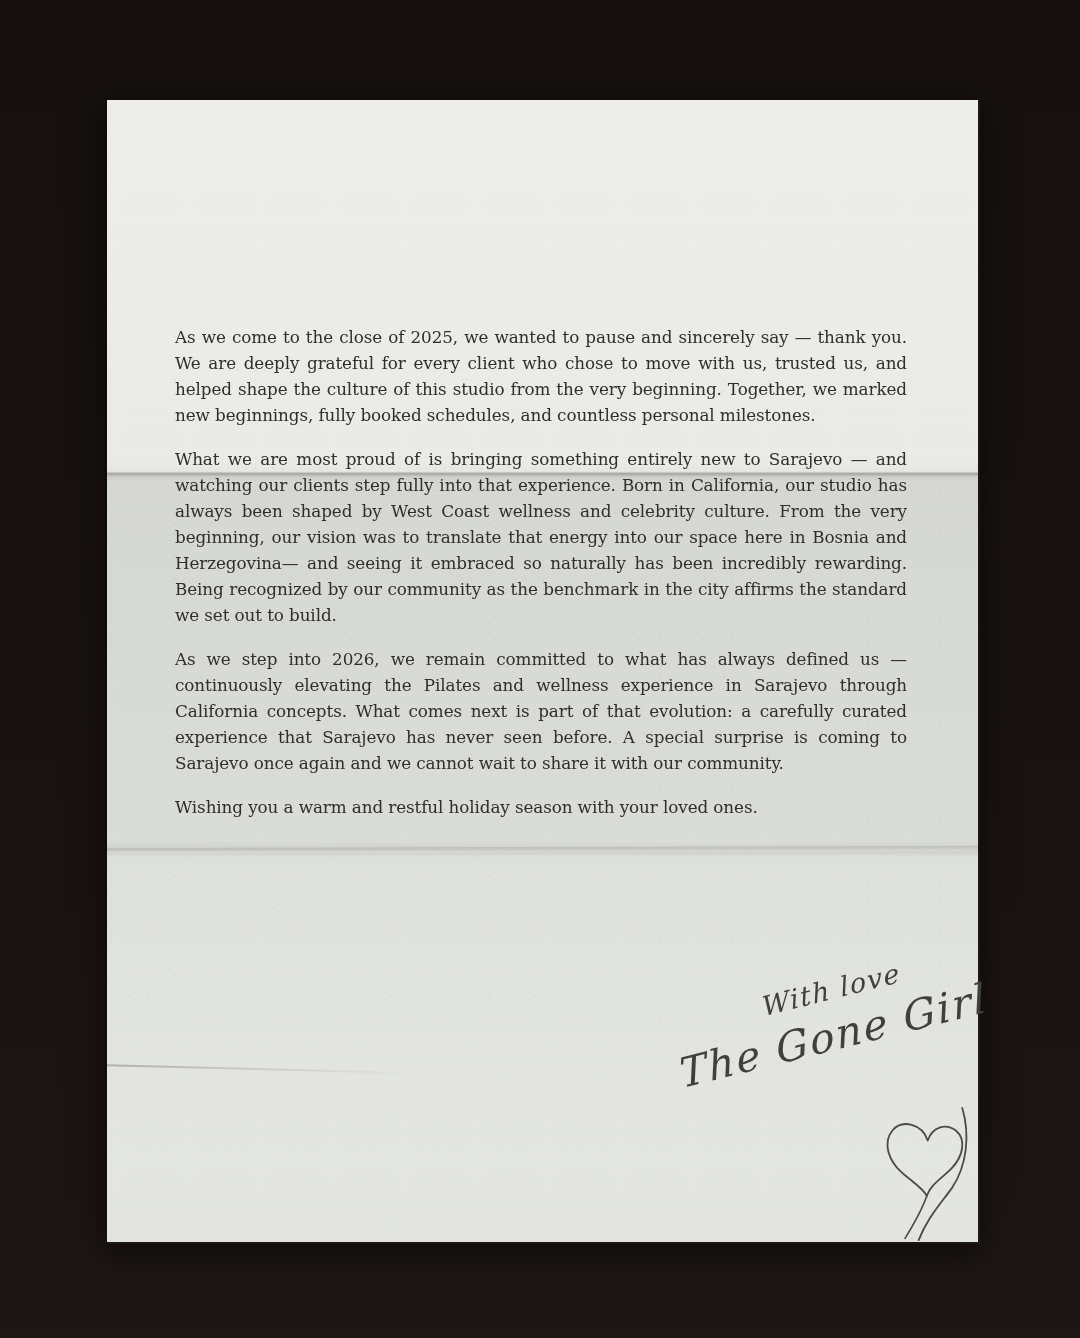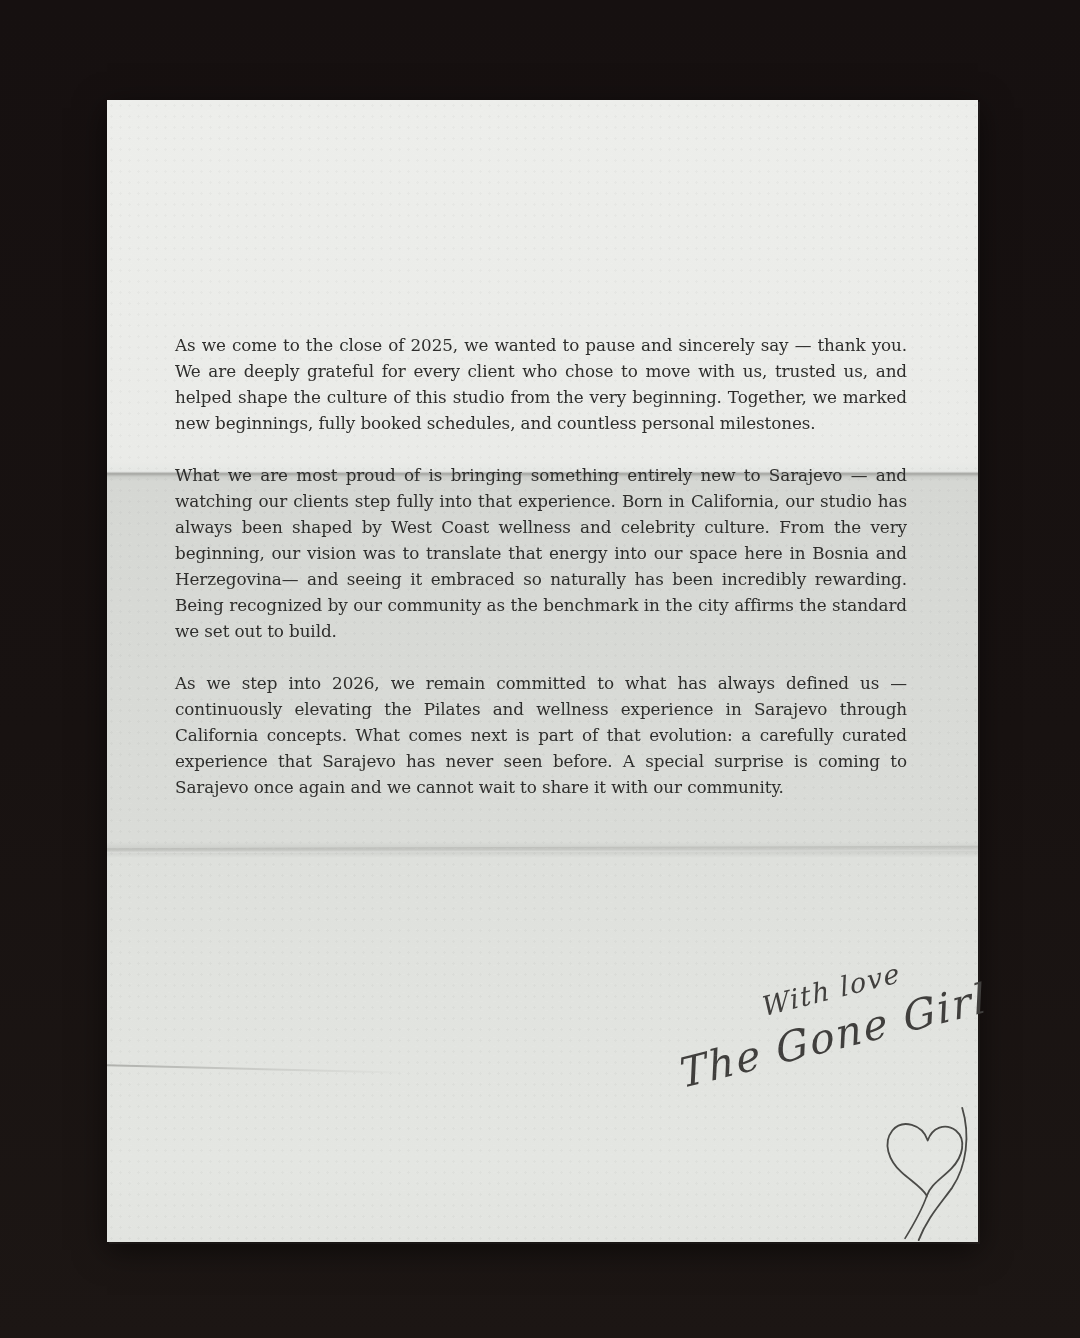--- a/index.html
+++ b/index.html
@@ -71,21 +71,21 @@
   .letter-body {
     position: absolute;
     left: 68px; top: 206px;
     width: 732px;
     color: #2e2e2c;
     font-size: 16.8px;
     line-height: 26px;
     letter-spacing: -0.1px;
   }
   .letter-body p {
-    margin-top: 26px;
+    margin-top: 18px;
     text-align: justify;
   }
   .letter-body .greeting {
     margin-top: 0;
     text-align: left;
   }
   .letter-body p.closing { text-align: left; }
 
   
   .signature {
@@ -122,20 +122,21 @@
 <div class="paper">
 
   <div class="fold-line fold-1"></div>
   <div class="fold-line fold-2"></div>
   <div class="wrinkle"></div>
 
   <div class="letter-body">
     <p>As we come to the close of 2025, we wanted to pause and sincerely say — thank you. We are deeply grateful for every client who chose to move with us, trusted us, and helped shape the culture of this studio from the very beginning. Together, we marked new beginnings, fully booked schedules, and countless personal milestones.</p>
     <p>What we are most proud of is bringing something entirely new to Sarajevo — and watching our clients step fully into that experience. Born in California, our studio has always been shaped by West Coast wellness and celebrity culture. From the very beginning, our vision was to translate that energy into our space here in Bosnia and Herzegovina— and seeing it embraced so naturally has been incredibly rewarding. Being recognized by our community as the benchmark in the city affirms the standard we set out to build.</p>
     <p>As we step into 2026, we remain committed to what has always defined us — continuously elevating the Pilates and wellness experience in Sarajevo through California concepts. What comes next is part of that evolution: a carefully curated experience that Sarajevo has never seen before. A special surprise is coming to Sarajevo once again and we cannot wait to share it with our community.</p>
+    <p class="closing">Wishing you a warm and restful holiday season with your loved ones.</p>
   </div>
 
   <div class="signature">
     <div class="sig-line1">With love</div>
     <div class="sig-line2">The Gone Girl</div>
   </div>
 
   <svg class="heart-doodle" viewBox="0 0 110 150" fill="none" xmlns="http://www.w3.org/2000/svg">
     <path d="M58 38 C 52 20, 30 14, 19 27 C 8 41, 15 60, 29 73 C 40 83, 52 90, 57 99 C 61 87, 72 81, 84 69 C 97 56, 101 37, 89 27 C 77 18, 63 24, 58 38" stroke="#4a4a47" stroke-width="2" stroke-linecap="round"></path>
     <path d="M96 2 C 105 32, 101 66, 85 90 C 72 108, 57 124, 48 148" stroke="#4a4a47" stroke-width="2" stroke-linecap="round"></path>

